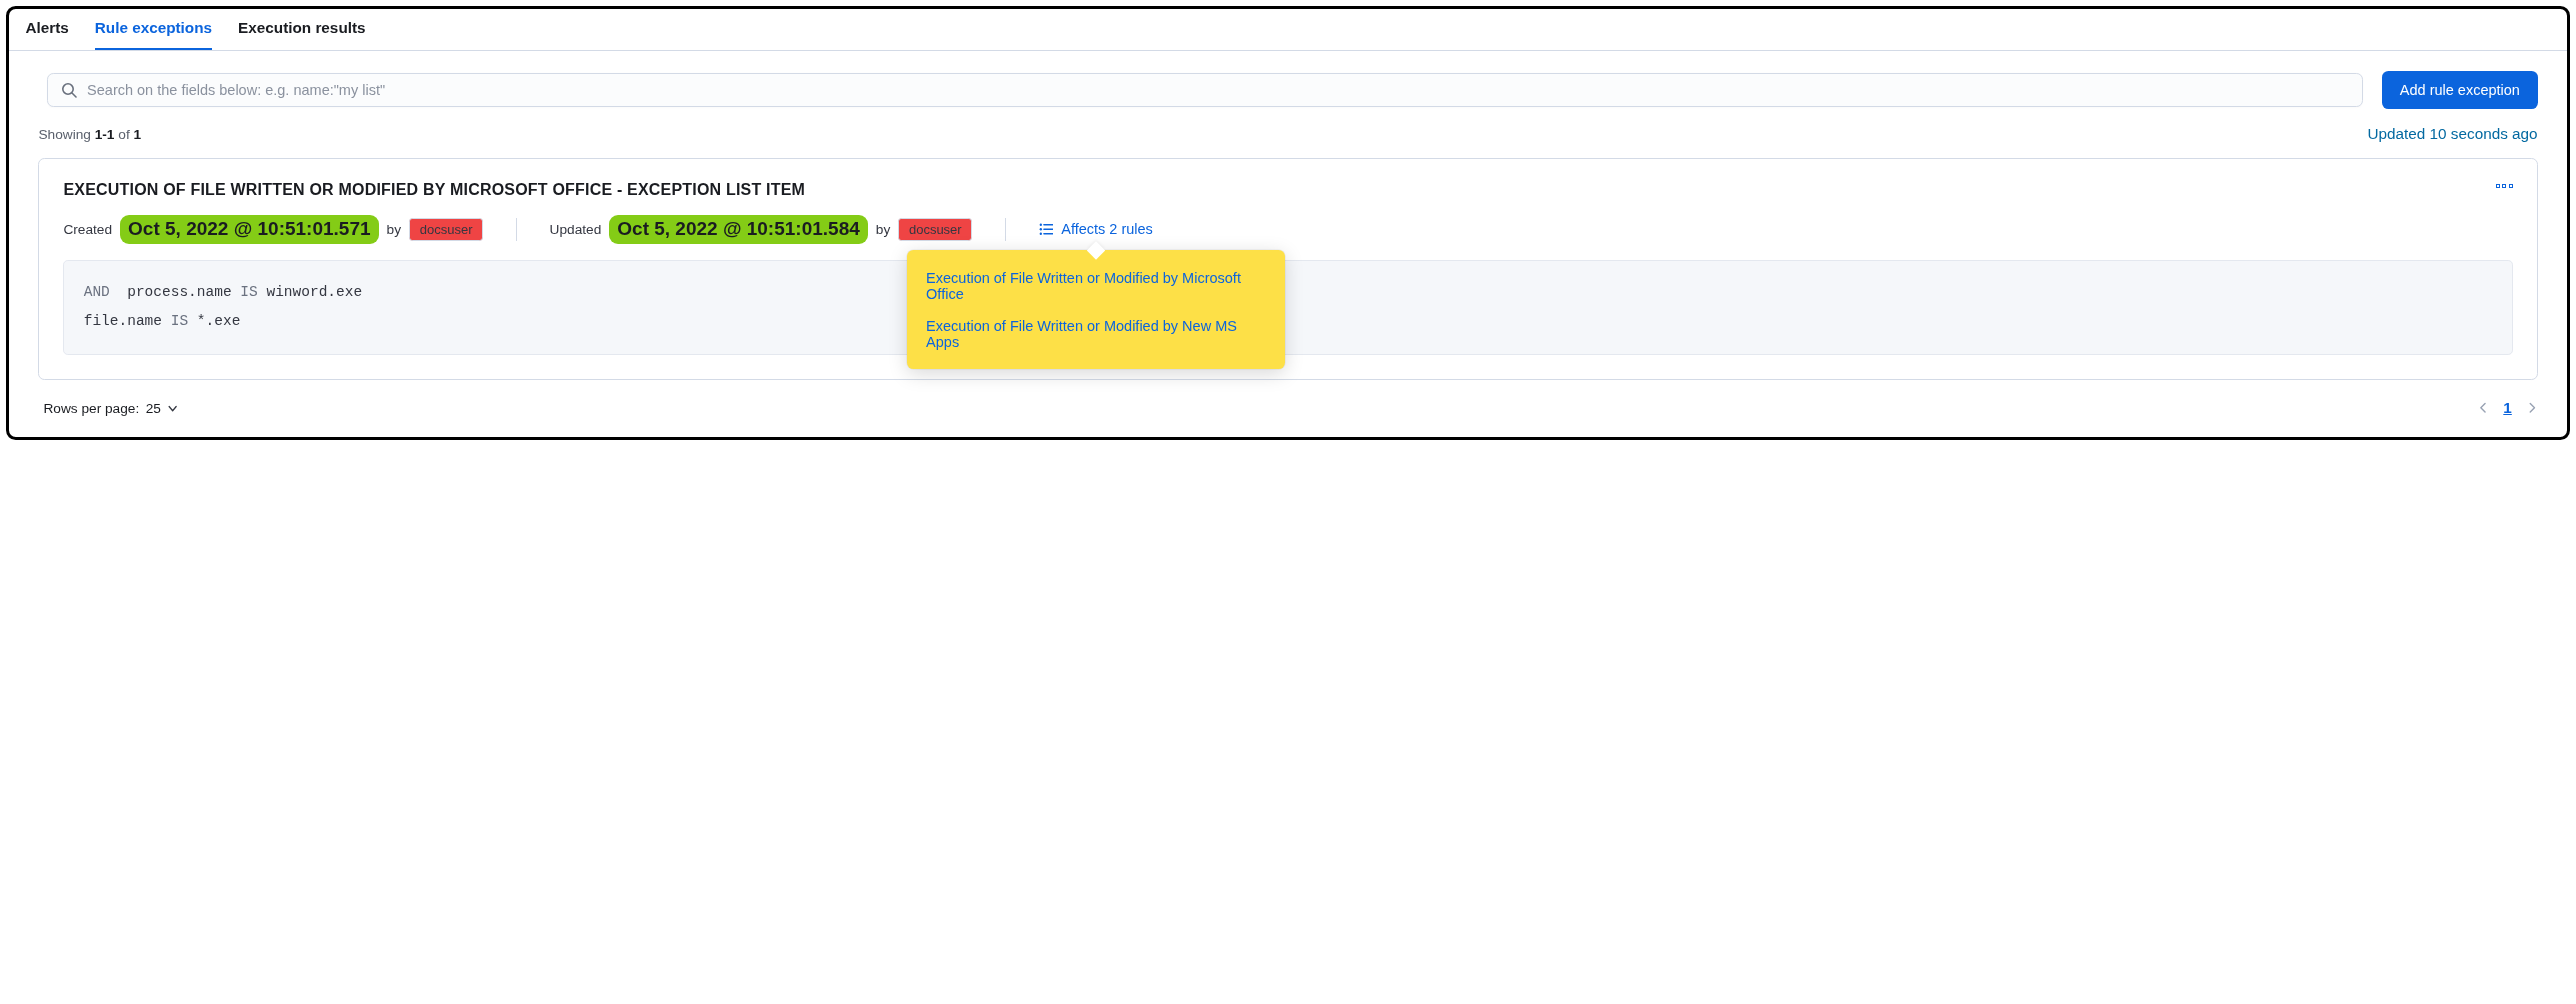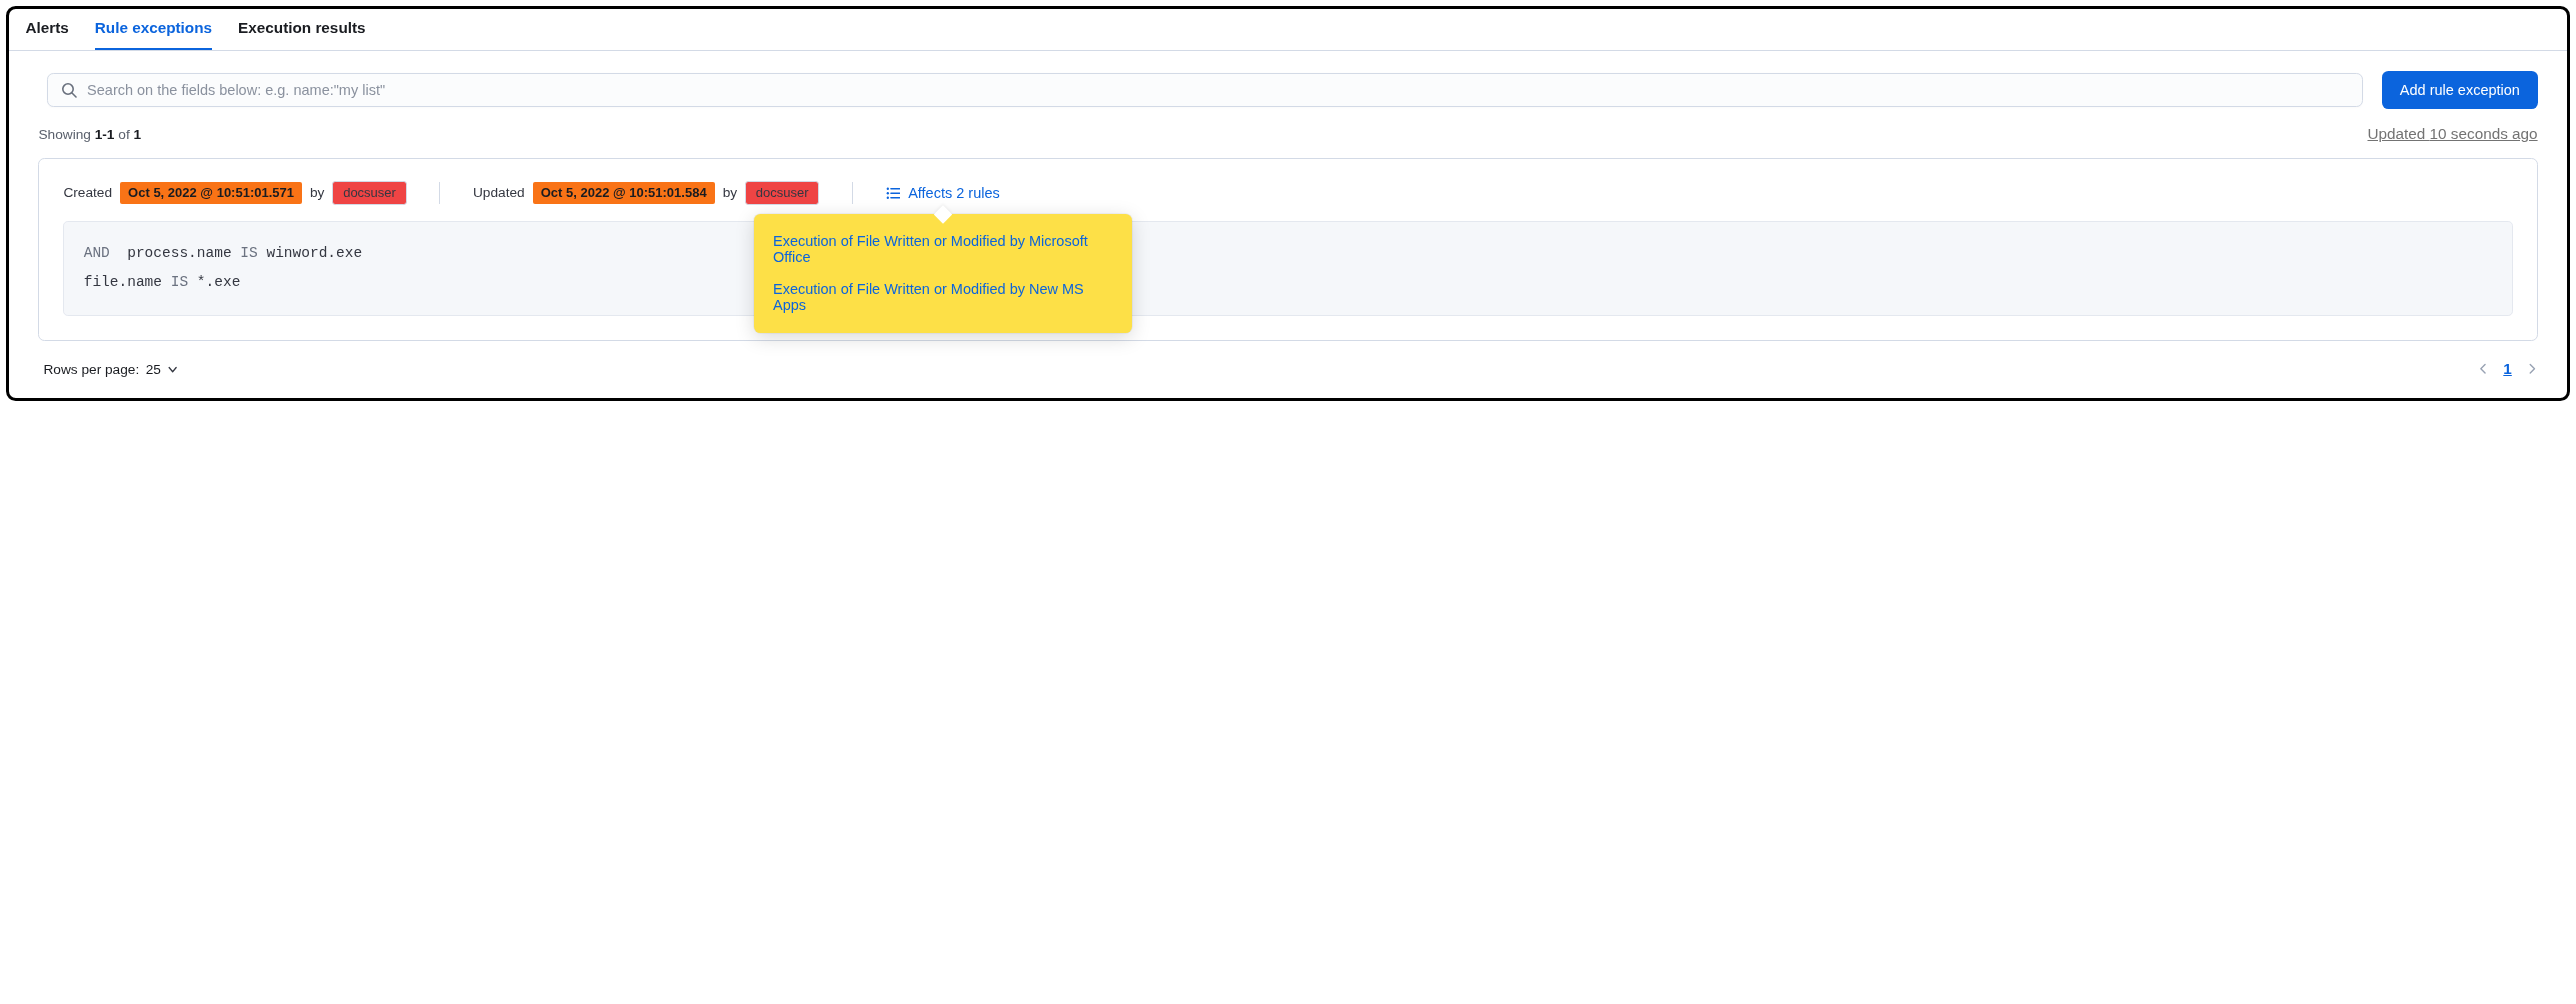--- a/index.html
+++ b/index.html
@@ -88,23 +88,22 @@
       color: #343741;
     }
     .meta-row .left {
       color: #5a606c;
     }
     .meta-row .left b {
       color: #1a1c21;
       font-weight: 700;
     }
     .meta-row .right {
-      color: #737373;
+      color: #0369a1;
       font-size: 15.3px;
-      text-decoration: underline;
     }
     .card {
       margin: 3.2px 29px 0 29px;
       border: 0.8px solid #d3dae6;
       border-radius: 6.4px;
       padding: 22.5px 24px 24px 24px;
       position: relative;
     }
     .card-title {
       font-size: 16px;
@@ -136,24 +135,24 @@
       flex-wrap: wrap;
       font-size: 13.7px;
       color: #343741;
     }
     .info-group {
       display: flex;
       align-items: center;
       gap: 8px;
     }
     .badge-date {
-      background: #f97316;
-      border-radius: 2px;
+      background: #84cc16;
+      border-radius: 9px;
       padding: 3.2px 8px;
-      font-size: 13px;
+      font-size: 19px;
       font-weight: 600;
       color: #1a1c21;
     }
     .badge-user {
       border: 0.8px solid #d3dae6;
       border-radius: 3.2px;
       padding: 3.2px 9.7px;
       font-size: 13px;
       color: #343741;
       background: #ef4444;
@@ -273,20 +272,28 @@
   <div class="meta-row">
     <div class="left">
       <span>Showing </span><b>1-1</b><span> of </span><b>1</b>
     </div>
     <div class="right">
       <span>Updated </span><span>10 seconds ago</span>
     </div>
   </div>
 
   <div class="card">
+    <div class="card-header-row">
+      <div class="card-title">EXECUTION OF FILE WRITTEN OR MODIFIED BY MICROSOFT OFFICE - EXCEPTION LIST ITEM</div>
+      <div class="more-icon">
+        <span></span>
+          <span></span>
+          <span></span>
+      </div>
+    </div>
 
     <div class="info-row">
       <div class="info-group">
         <span>Created</span>
         <span class="badge-date">Oct 5, 2022 @ 10:51:01.571</span>
         <span>by</span>
         <span class="badge-user">docsuser</span>
       </div>
       <div class="vdiv"></div>
       <div class="info-group">

